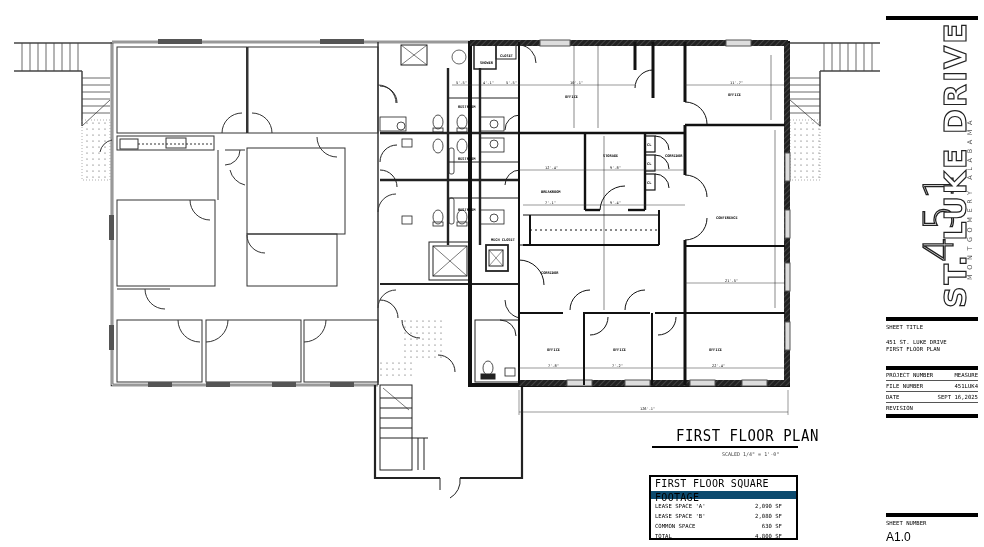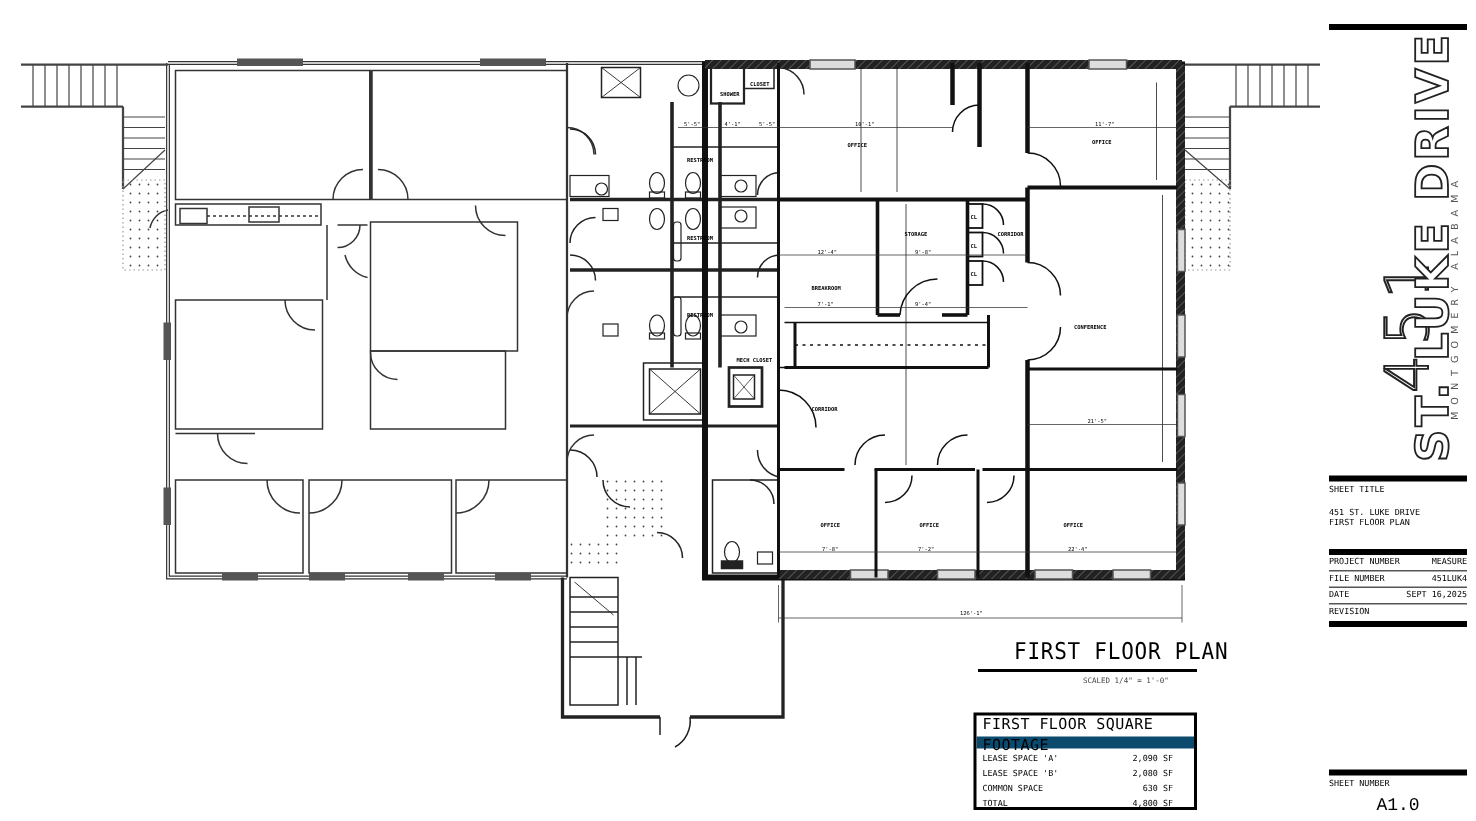--- a/index.html
+++ b/index.html
@@ -9,21 +9,21 @@
   .dim{font-family:"DejaVu Sans Mono",monospace;font-size:3.6px;}
   
   .tb{position:absolute;left:886px;top:0;width:92px;height:547px;}
   .tb-bar{position:absolute;left:0;width:92px;background:#000;}
   .vert{position:absolute;transform:rotate(-90deg);transform-origin:left top;white-space:nowrap;}
   .big451{font-family:"DejaVu Sans",sans-serif;font-size:40px;font-weight:200;letter-spacing:6px;color:#fff;-webkit-text-stroke:1.3px #222;left:916px;top:262px;}
   .street{font-family:"DejaVu Sans",sans-serif;font-size:30px;font-weight:bold;letter-spacing:2px;color:#fff;-webkit-text-stroke:1.2px #222;left:938px;top:308px;}
   .city{font-family:"DejaVu Sans",sans-serif;font-size:6.5px;letter-spacing:4.6px;color:#555;left:966px;top:280px;}
   .small{font-family:"DejaVu Sans Mono",monospace;font-size:5.6px;line-height:7px;}
   .tbl-row{position:absolute;left:0;width:92px;display:flex;justify-content:space-between;font-family:"DejaVu Sans Mono",monospace;font-size:5.6px;border-bottom:1px solid #555;height:9px;line-height:9px;}
-  .sheetnum{position:absolute;left:0;width:92px;text-align:center;font-family:Liberation Mono, monospace;font-size:12px;}
+  .sheetnum{position:absolute;left:0;width:92px;font-family:Liberation Sans, sans-serif;font-size:12px;}
   
   .ptitle{position:absolute;left:676px;top:427px;font-family:"DejaVu Sans Mono",monospace;font-size:14px;letter-spacing:0.5px;transform:scaleY(1.1);}
   .pline{position:absolute;left:652px;top:446px;width:146px;height:2px;background:#000;}
   .pscale{position:absolute;left:722px;top:451px;font-family:"DejaVu Sans Mono",monospace;font-size:5px;color:#444;}
   .sqft{position:absolute;left:649px;top:475px;width:145px;height:61px;border:2px solid #000;}
   .sqft-head{height:14px;border-bottom:8px solid #0c4a6e;font-family:"DejaVu Sans Mono",monospace;font-size:10px;line-height:14px;padding-left:4px;letter-spacing:0.3px;}
   .sqft-row{display:flex;justify-content:space-between;font-family:"DejaVu Sans Mono",monospace;font-size:5.6px;height:10px;line-height:10px;padding:0 14px 0 4px;}
 </style>
 </head>
 <body>

